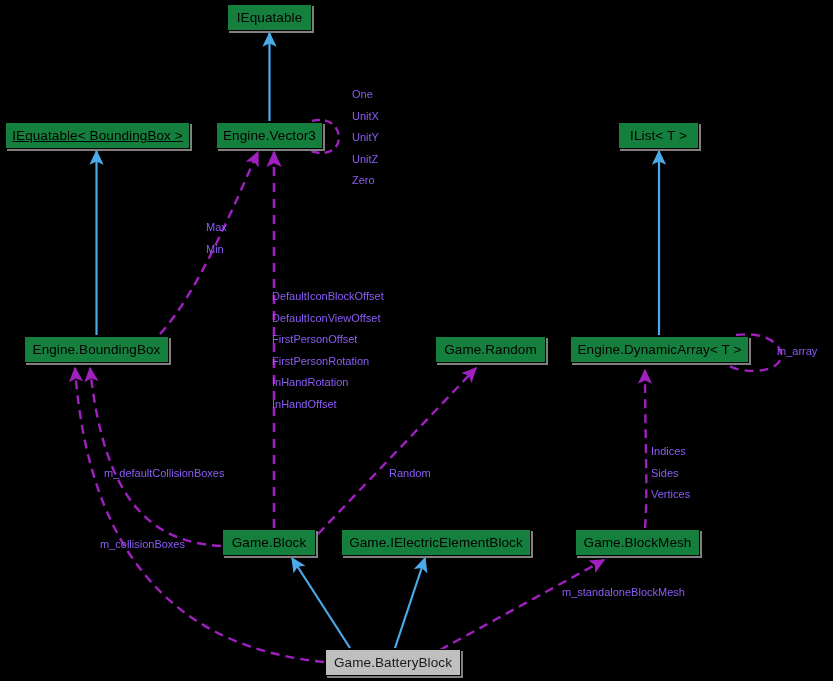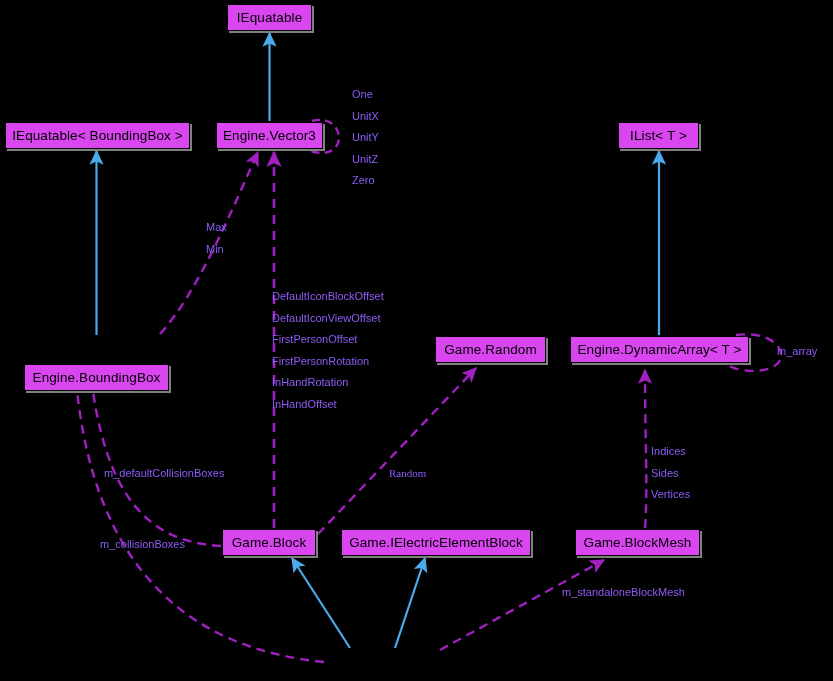--- a/index.html
+++ b/index.html
@@ -23,21 +23,21 @@
     position: absolute;
     top: 0;
     left: 0;
     width: 833px;
     height: 681px;
     display: block;
   }
   .node-box {
     position: absolute;
     box-sizing: border-box;
-    background: #d946ef;
+    background: #15803d;
     border: 1px solid #000000;
     box-shadow: 2px 2px 0 0 #808080;
     display: flex;
     align-items: center;
     justify-content: center;
     height: 27px;
     font-size: 13.5px;
     color: #000000;
     white-space: nowrap;
     letter-spacing: 0.1px;
@@ -98,33 +98,33 @@
       <path d="M 736 335 C 790 328 800 378 742 370 C 722 367 716 354 717 345" stroke="#a020c0" stroke-width="2.4" fill="none" stroke-dasharray="9,6" marker-end="url(#arrow-purple)"></path>
 
       <path d="M 312 121 C 345 112 350 160 314 152 C 303 149 300 142 301 136" stroke="#a020c0" stroke-width="2.4" fill="none" stroke-dasharray="8,5" marker-end="url(#arrow-purple)"></path>
     </g>
   </svg>
 
   <div class="node-box" style="left:227px; top:4px; width:85px;">
     <span>IEquatable</span>
   </div>
 
-  <div class="node-box" style="left:5px; top:122px; width:185px;">
+  <div class="node-box" style="left:5px; top:122px; width:185px;text-decoration:underline;">
     <span>IEquatable&lt; BoundingBox &gt;</span>
   </div>
 
   <div class="node-box" style="left:216px; top:122px; width:107px;">
     <span>Engine.Vector3</span>
   </div>
 
   <div class="node-box" style="left:618px; top:122px; width:81px;text-align:right;">
     <span>IList&lt; T &gt;</span>
   </div>
 
-  <div class="node-box" style="left:24px; top:336px; width:145px;margin-top:28px;">
+  <div class="node-box" style="left:24px; top:336px; width:145px;">
     <span>Engine.BoundingBox</span>
   </div>
 
   <div class="node-box" style="left:435px; top:336px; width:111px;">
     <span>Game.Random</span>
   </div>
 
   <div class="node-box" style="left:222px; top:529px; width:94px;">
     <span>Game.Block</span>
   </div>
@@ -134,20 +134,23 @@
   </div>
 
   <div class="node-box" style="left:341px; top:529px; width:190px;">
     <span>Game.IElectricElementBlock</span>
   </div>
 
   <div class="node-box" style="left:575px; top:529px; width:125px;">
     <span>Game.BlockMesh</span>
   </div>
 
+  <div class="node-box current" style="left:325px; top:649px; width:136px;">
+    <span>Game.BatteryBlock</span>
+  </div>
 
   <div class="edge-label multi" style="left:352px; top:84px;">
       <div>One</div>
       <div>UnitX</div>
       <div>UnitY</div>
       <div>UnitZ</div>
       <div>Zero</div>
     </div>
 
   <div class="edge-label multi" style="left:206px; top:217px;">
@@ -161,21 +164,21 @@
       <div>FirstPersonOffset</div>
       <div>FirstPersonRotation</div>
       <div>InHandRotation</div>
       <div>InHandOffset</div>
     </div>
 
   <div class="edge-label" style="left:104px; top:463px;">m_defaultCollisionBoxes</div>
 
   <div class="edge-label" style="left:100px; top:534px;">m_collisionBoxes</div>
 
-  <div class="edge-label" style="left:389px; top:463px;font-family:Liberation Serif, serif;">Random</div>
+  <div class="edge-label" style="left:389px; top:463px;">Random</div>
 
   <div class="edge-label multi" style="left:651px; top:441px;">
       <div>Indices</div>
       <div>Sides</div>
       <div>Vertices</div>
     </div>
 
   <div class="edge-label multi" style="left:562px; top:582px;">
       <div>m_standaloneBlockMesh</div>
     </div>

